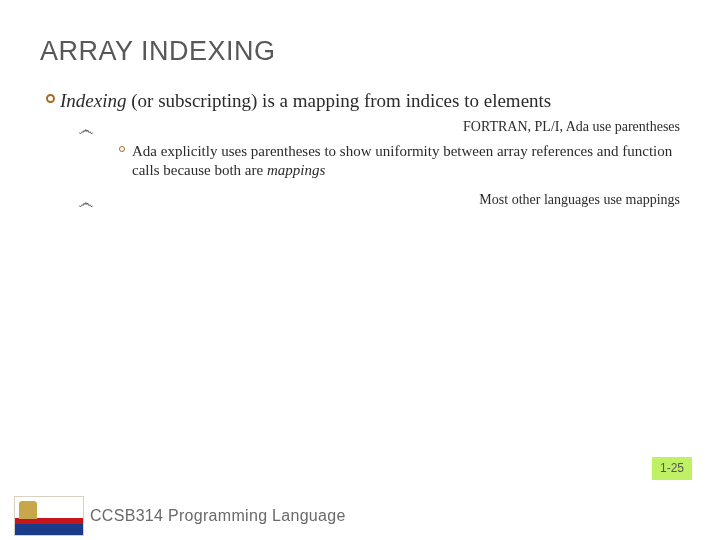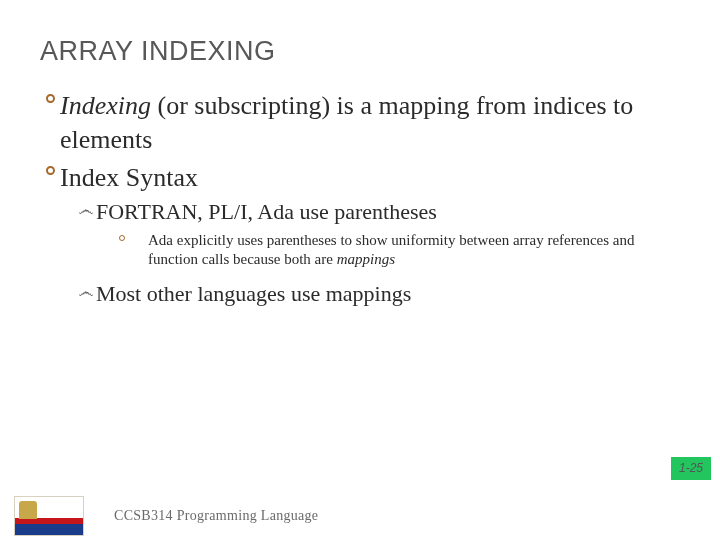--- a/index.html
+++ b/index.html
@@ -2,64 +2,58 @@
 <html><head>
 <meta charset="utf-8">
 <style>
   * { margin: 0; padding: 0; box-sizing: border-box; }
   html, body { width: 720px; height: 540px; background: #fff; font-family: Georgia, "Times New Roman", serif; color: #2b2b2b; }
   .slide { width: 720px; height: 540px; position: relative; padding: 36px 40px 0 40px; }
   .title { font-family: Arial, Helvetica, sans-serif; font-size: 27px; letter-spacing: 0.5px; color: #585858; font-weight: 400; margin-bottom: 22px; }
   .row { display: flex; align-items: flex-start; margin-bottom: 4px; }
   .row.l1 { margin-left: 0; }
   .row.l2 { margin-left: 36px; }
-  .row.l3 { margin-left: 72px; gap: 16px; }
+  .row.l3 { margin-left: 72px; }
   .bullet-col { width: 20px; flex: 0 0 20px; display: flex; justify-content: center; padding-top: 5px; }
   .bullet-col.small { padding-top: 4px; }
   .bul1 { width: 9px; height: 9px; border: 2px solid #a36a2a; border-radius: 50%; }
   .bul2 { font-family: Arial, sans-serif; font-size: 16px; line-height: 1; color: #3a3a3a; }
   .bul3 { width: 6px; height: 6px; border: 1.5px solid #a36a2a; border-radius: 50%; }
   .text-col { flex: 1; }
-  .t1 { font-size: 26px; line-height: 1.3; font-family: Georgia, serif; }
-  .t2 { font-size: 22px; line-height: 1.3; font-family: Georgia, serif; }
+  .t1 { font-size: 19px; line-height: 1.3; font-family: Georgia, serif; }
+  .t2 { font-size: 14px; line-height: 1.3; font-family: Georgia, serif; text-align: right; }
   .t3 { font-size: 15px; line-height: 1.3; font-family: Georgia, serif; }
   .italic { font-style: italic; }
   .code-line { font-family: "Courier New", monospace; font-size: 18px; margin: 6px 0 10px 20px; letter-spacing: 0.5px; }
   .arrow { font-family: Arial, sans-serif; }
-  .pagenum { position: absolute; right: 9px; bottom: 60px; background: #22c55e; padding: 4px 8px 5px 8px; font-family: Arial, sans-serif; font-size: 12px; color: #555; font-style: italic; }
+  .pagenum { position: absolute; right: 28px; bottom: 60px; background: #bef264; padding: 4px 8px 5px 8px; font-family: Arial, sans-serif; font-size: 12px; color: #555; }
   .footer { position: absolute; left: 0; bottom: 0; width: 100%; height: 48px; display: flex; align-items: center; }
   .logo { width: 70px; height: 40px; margin-left: 14px; background: linear-gradient(180deg,#fff 0%,#fff 55%,#c6161c 55%,#c6161c 70%,#1a3a8a 70%,#1a3a8a 100%); border: 1px solid #d8d0c0; position: relative; }
   .logo::before { content: ""; position: absolute; left: 4px; top: 4px; width: 18px; height: 18px; background: #c8a64a; border-radius: 3px 3px 0 0; }
-  .footer-text { font-family: Liberation Serif, serif; font-size: 14px; color: #6a6a6a; margin-left: 30px; letter-spacing: 0.3px; }
+  .footer-text { font-family: Liberation Sans, sans-serif; font-size: 16px; color: #6a6a6a; margin-left: 6px; letter-spacing: 0.3px; }
   .sp { height: 6px; }
 </style>
 </head>
 <body>
 
 <div class="slide">
 
   <div class="title">ARRAY INDEXING</div>
 
   <div class="row l1">
     <div class="bullet-col">
         <div class="bul1"></div>
       </div>
     <div class="text-col t1">
       <span class="italic">Indexing</span><span> (or subscripting) is a mapping from indices to elements</span>
     </div>
   </div>
 
 
 
-  <div class="row l1">
-    <div class="bullet-col">
-        <div class="bul1"></div>
-      </div>
-    <div class="text-col t1">Index Syntax</div>
-  </div>
 
   <div class="row l2">
     <div class="bullet-col small">
         <span class="bul2">෴</span>
       </div>
     <div class="text-col t2">FORTRAN, PL/I, Ada use parentheses</div>
   </div>
 
   <div class="row l3">
     <div class="bullet-col small">

